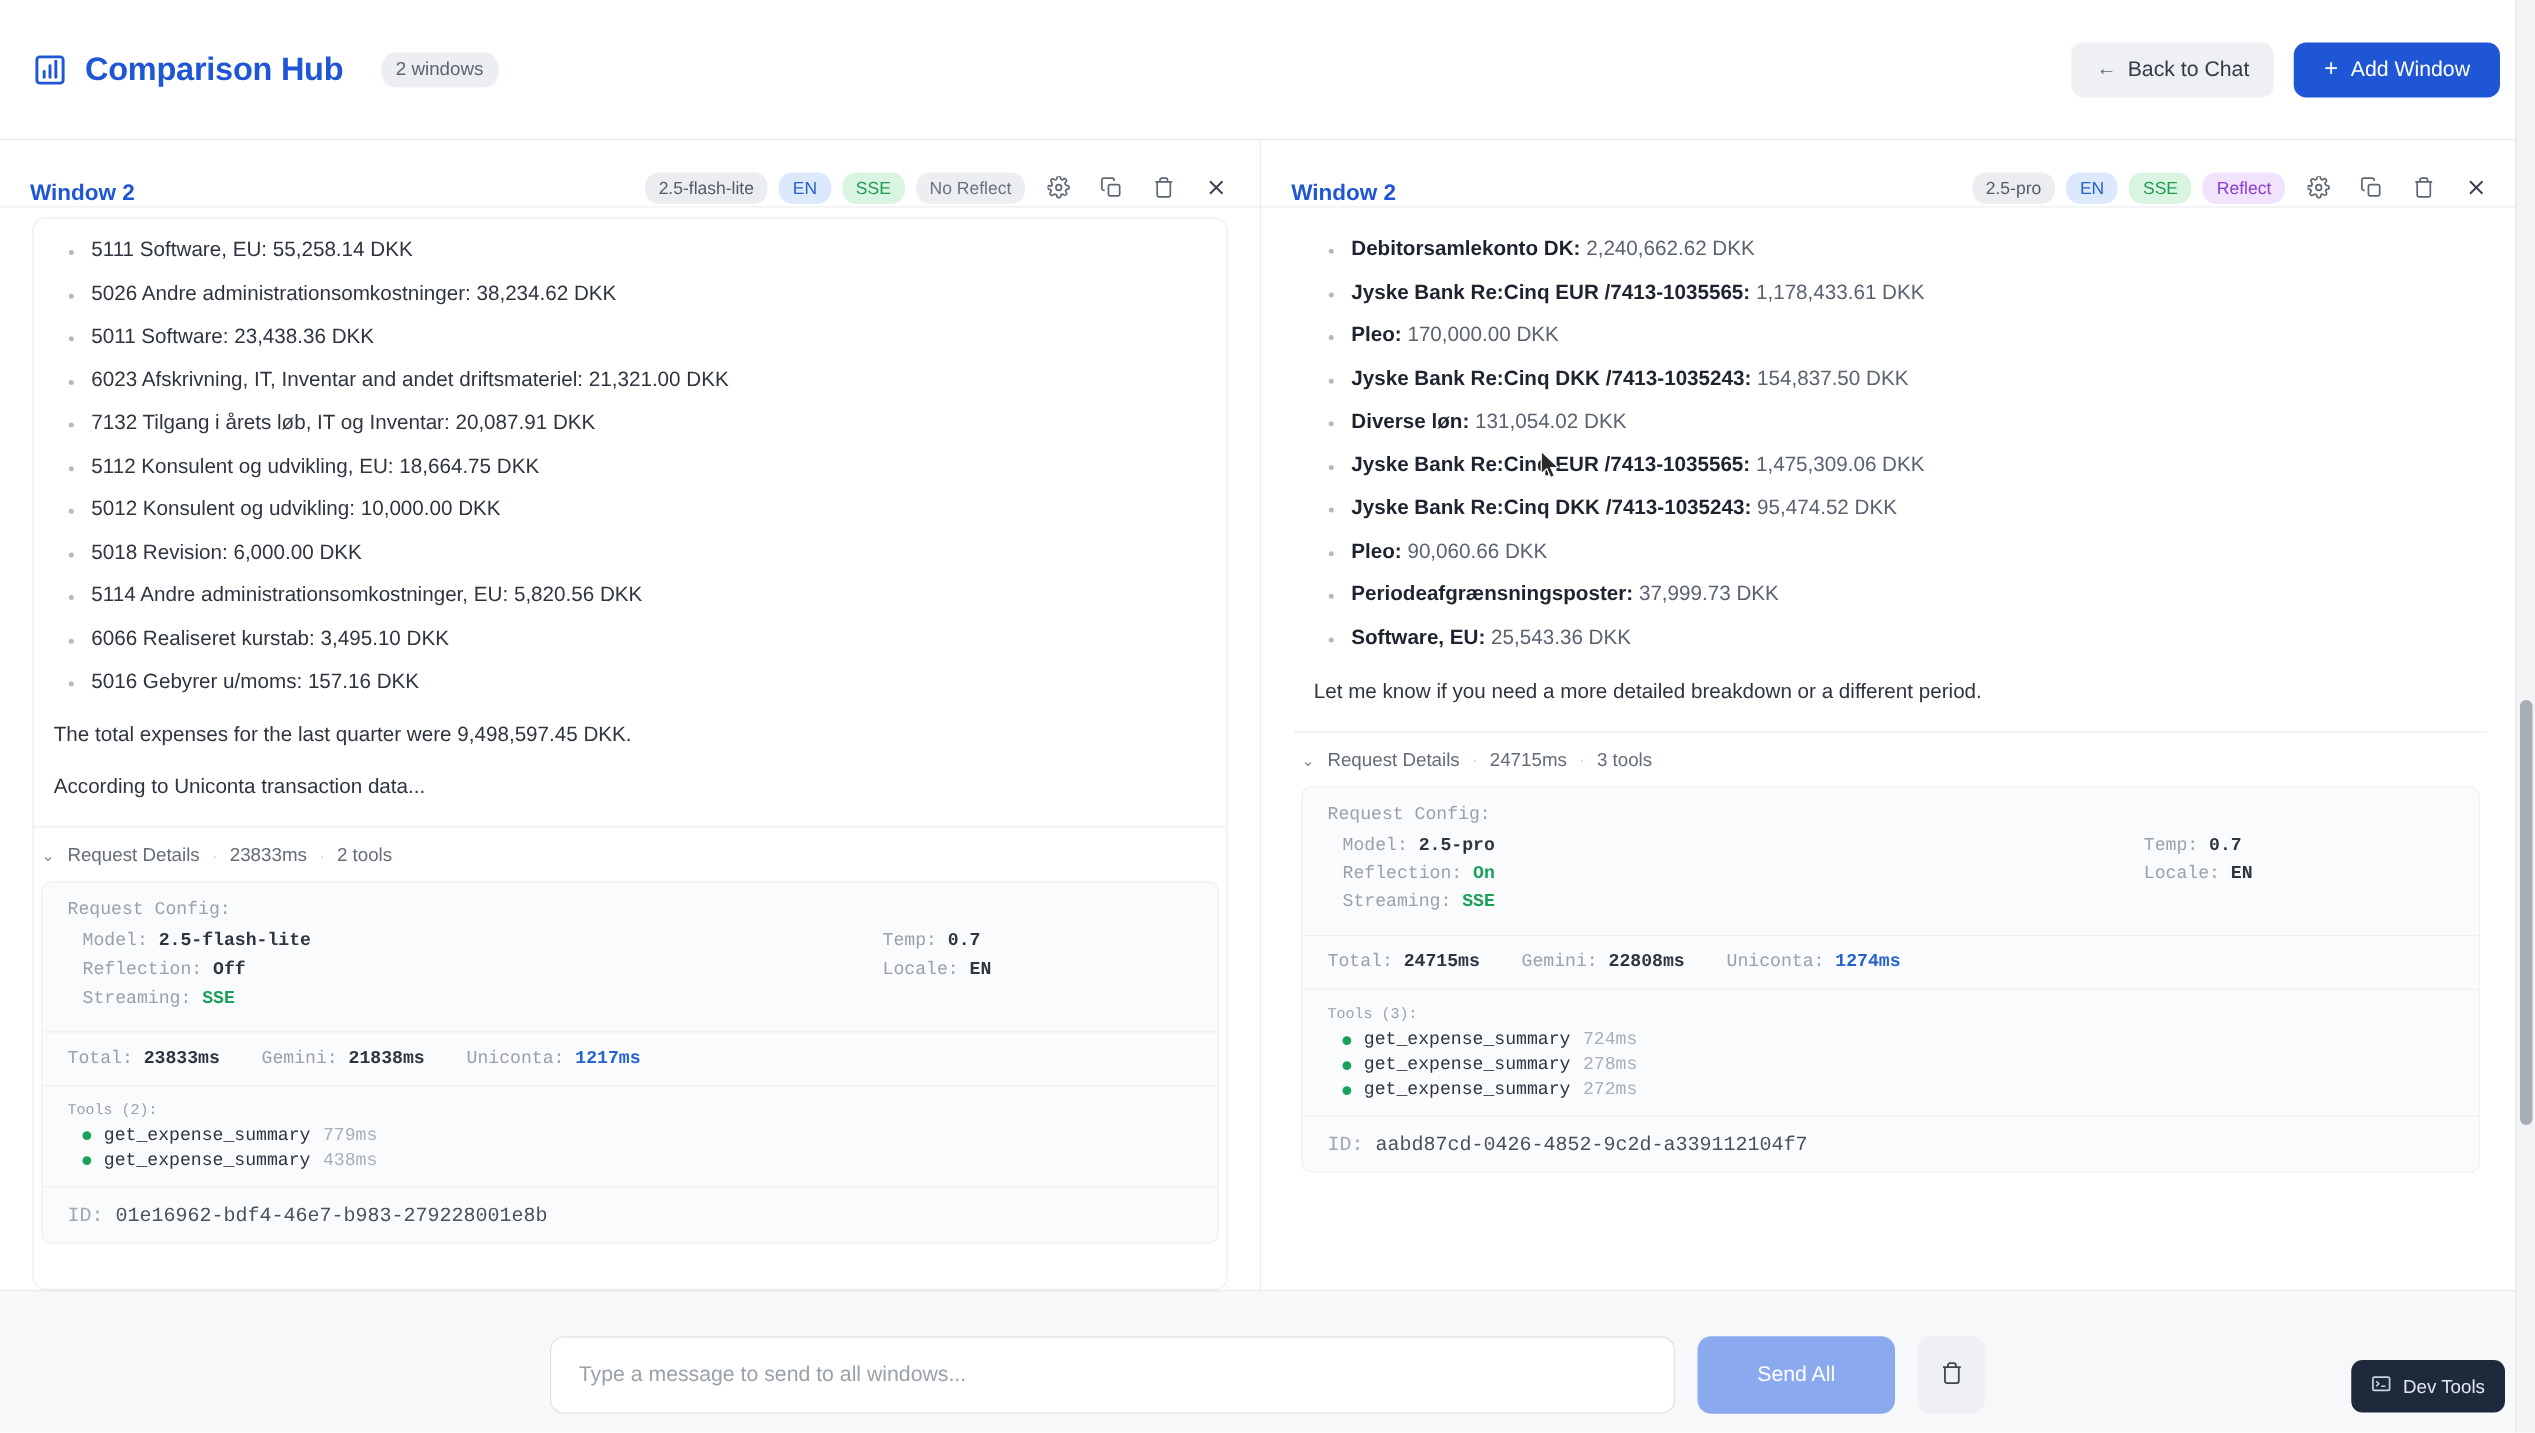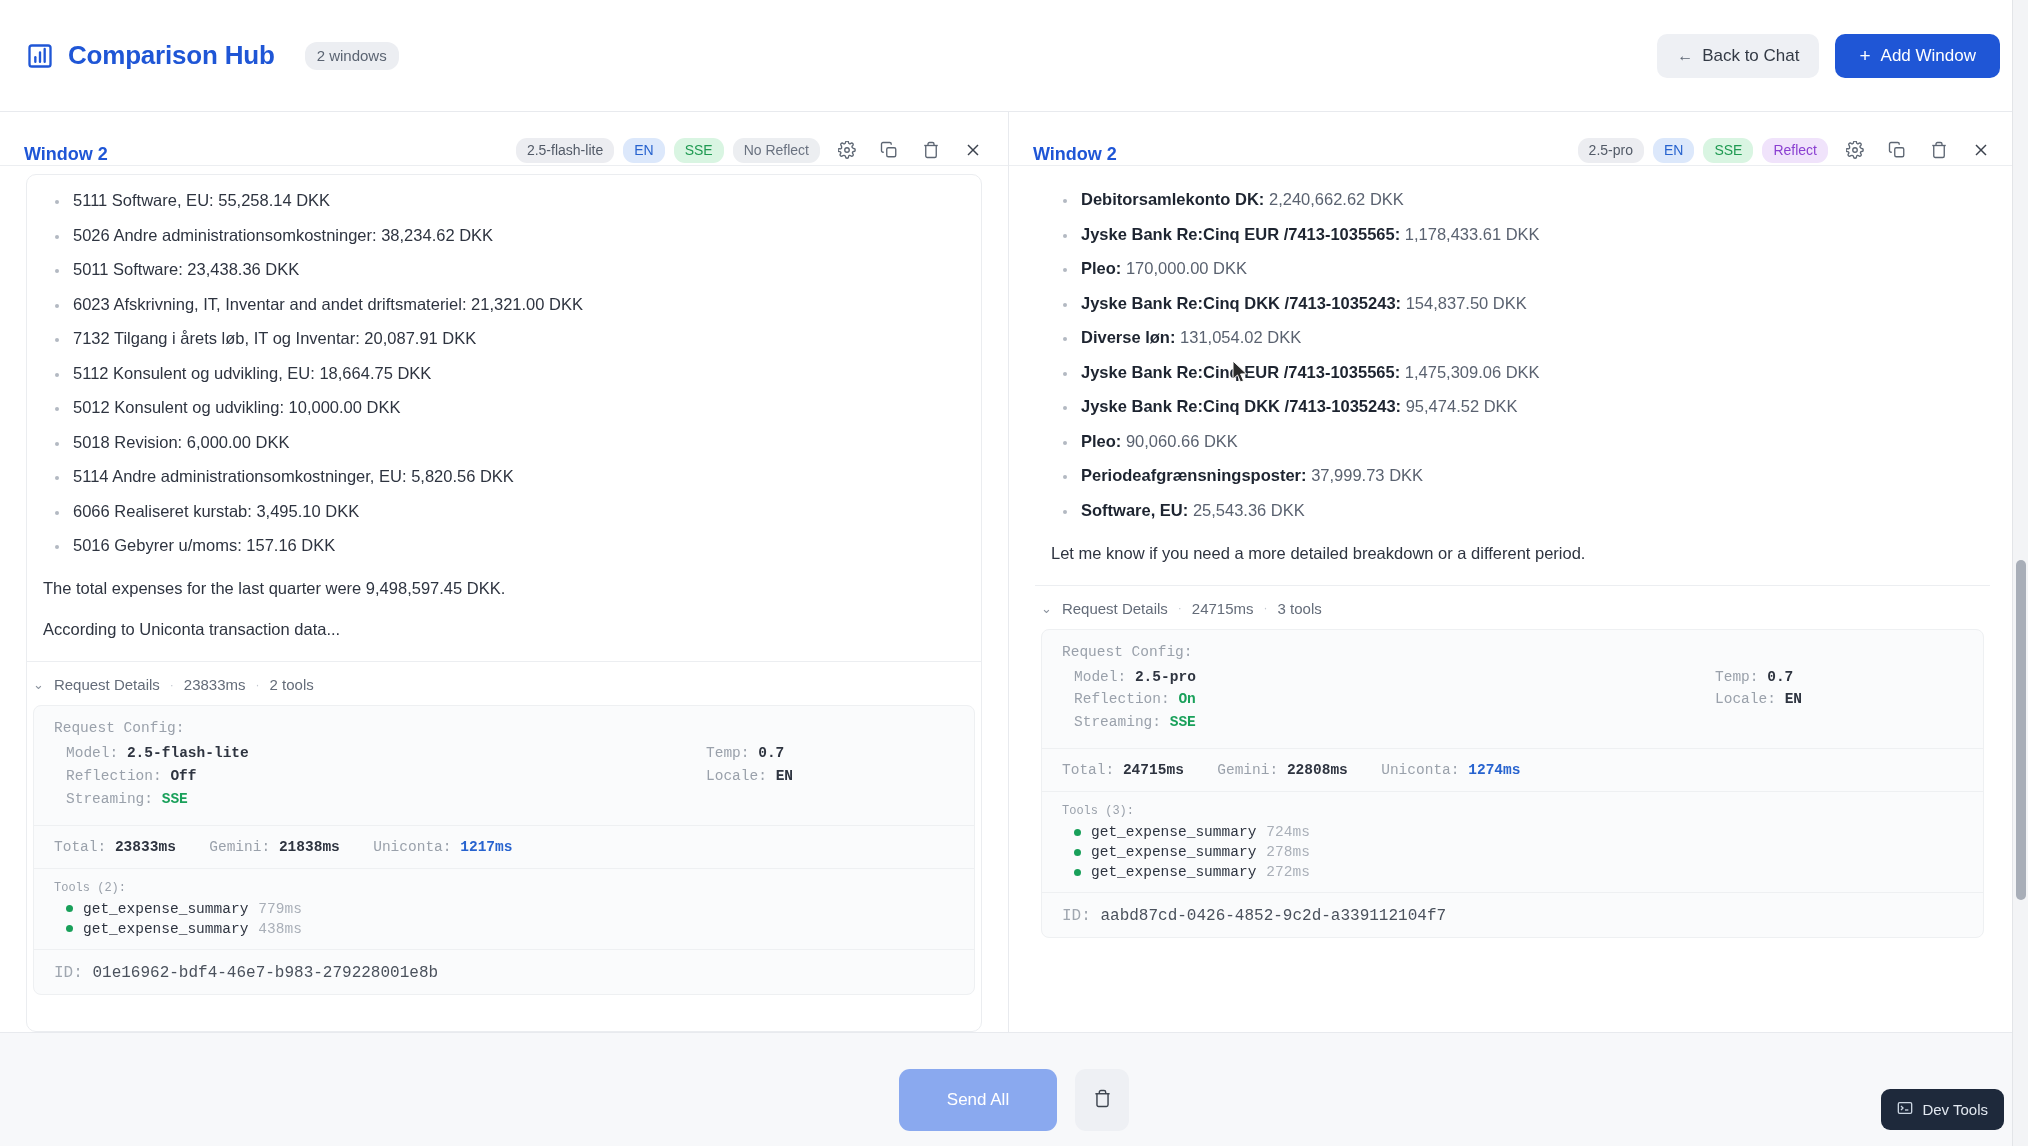--- a/index.html
+++ b/index.html
@@ -536,20 +536,21 @@
             <span>ID:</span>
             <span class="idval">aabd87cd-0426-4852-9c2d-a339112104f7</span>
           </div>
         </div>
       </div>
     </div>
   </div>
 </div>
 
 <div class="composer">
+  <input class="composer-input" type="text" placeholder="Type a message to send to all windows..." style="">
   <button class="btn-sendall">Send All</button>
   <button class="btn-clear">
     <span>
       <svg width="19" height="19" viewBox="0 0 24 24" fill="none" stroke="#3c434e" stroke-width="1.8">
           <polyline points="3 6 5 6 21 6"></polyline>
           <path d="M19 6v14a2 2 0 01-2 2H7a2 2 0 01-2-2V6m3 0V4a2 2 0 012-2h4a2 2 0 012 2v2"></path>
         </svg>
     </span>
   </button>
   <div class="devtools">

